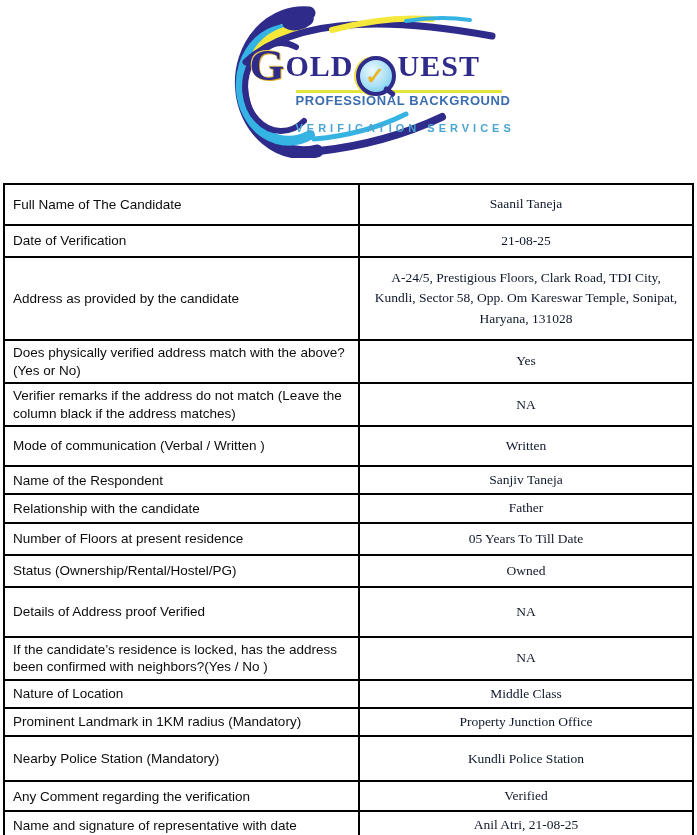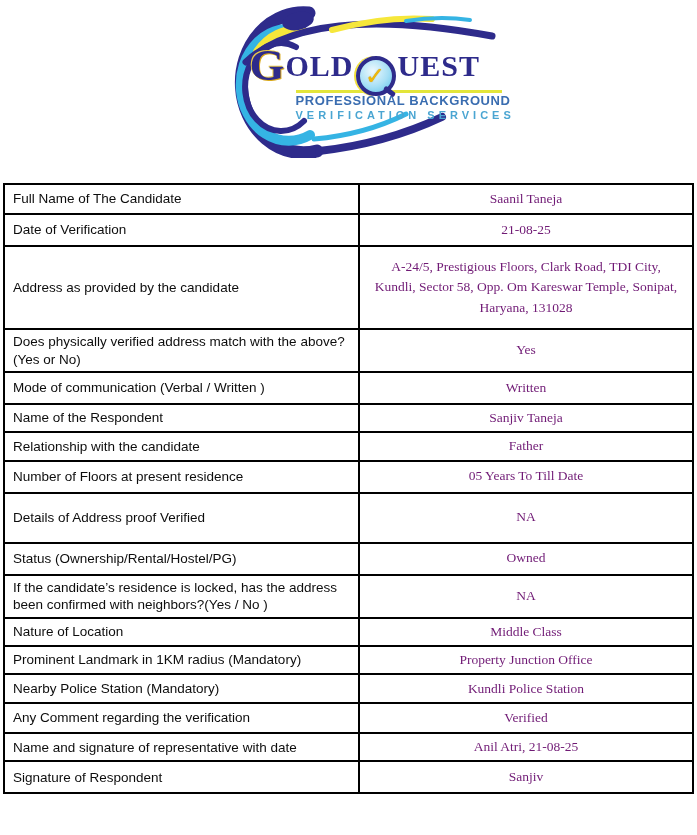--- a/index.html
+++ b/index.html
@@ -105,21 +105,21 @@
   }
   .tag2 {
     margin-left: auto;
     width: 206px;
     text-align: center;
     font-size: 11px;
     font-weight: bold;
     letter-spacing: 4px;
     color: #4aa5d2;
     line-height: 13px;
-    margin-top: 1px;
+    margin-top: 14px;
     white-space: nowrap;
   }
 
   
   table.report {
     border-collapse: collapse;
     margin: 25px 3px 0 3px;
     width: 691px;
     table-layout: fixed;
   }
@@ -134,21 +134,21 @@
     font-family: "Liberation Sans", sans-serif;
     font-size: 13.5px;
     color: #0d0d0d;
     line-height: 1.3;
     text-align: left;
   }
   td.value {
     padding: 3px 10px;
     font-family: "Liberation Serif", serif;
     font-size: 13.5px;
-    color: #701a75;
+    color: #0f172a;
     line-height: 1.5;
     text-align: center;
   }
 </style>
 </head>
 <body>
 
 <div class="page">
 
   <div class="logo">
@@ -182,73 +182,77 @@
           </span><span>UEST</span>
       </div>
       <div class="rule"></div>
       <div class="tag1">PROFESSIONAL BACKGROUND</div>
       <div class="tag2">VERIFICATION  SERVICES</div>
     </div>
   </div>
 
   <table class="report">
     <tbody id="rows">
-        <tr style="height: 30px;">
+        <tr style="height: 41px;">
     <td class="label">Full Name of The Candidate</td>
     <td class="value">Saanil Taneja</td>
   </tr>
         <tr style="height: 32px;">
     <td class="label">Date of Verification</td>
     <td class="value">21-08-25</td>
   </tr>
         <tr style="height: 83px;">
     <td class="label">Address as provided by the candidate</td>
     <td class="value">A-24/5, Prestigious Floors, Clark Road, TDI City, Kundli, Sector 58, Opp. Om Kareswar Temple, Sonipat, Haryana, 131028</td>
   </tr>
         <tr style="height: 35px;">
     <td class="label">Does physically verified address match with the above? (Yes or No)</td>
     <td class="value">Yes</td>
   </tr>
-        <tr style="height: 32px;">
+        <tr style="height: 34px;">
+    <td class="label">Verifier remarks if the address do not match (Leave the column black if the address matches)</td>
+    <td class="value">NA</td>
+  </tr>
+        <tr style="height: 40px;">
     <td class="label">Mode of communication (Verbal / Written )</td>
     <td class="value">Written</td>
   </tr>
         <tr style="height: 17px; padding-left: 16px;">
     <td class="label">Name of the Respondent</td>
     <td class="value">Sanjiv Taneja</td>
   </tr>
         <tr style="height: 22px;">
     <td class="label">Relationship with the candidate</td>
     <td class="value">Father</td>
   </tr>
         <tr style="height: 32px;">
     <td class="label">Number of Floors at present residence</td>
     <td class="value">05 Years To Till Date</td>
   </tr>
+        <tr style="height: 32px;">
+    <td class="label">Status (Ownership/Rental/Hostel/PG)</td>
+    <td class="value">Owned</td>
+  </tr>
         <tr style="height: 50px;">
     <td class="label">Details of Address proof Verified</td>
     <td class="value">NA</td>
   </tr>
-        <tr style="height: 32px;">
-    <td class="label">Status (Ownership/Rental/Hostel/PG)</td>
-    <td class="value">Owned</td>
-  </tr>
         <tr style="height: 38px;">
     <td class="label">If the candidate’s residence is locked, has the address been confirmed with neighbors?(Yes / No )</td>
     <td class="value">NA</td>
   </tr>
         <tr style="height: 22px;">
     <td class="label">Nature of Location</td>
     <td class="value">Middle Class</td>
   </tr>
         <tr style="height: 20px;">
     <td class="label">Prominent Landmark in 1KM radius (Mandatory)</td>
     <td class="value">Property Junction Office</td>
   </tr>
-        <tr style="height: 29px;">
+        <tr style="height: 45px;">
     <td class="label">Nearby Police Station (Mandatory)</td>
     <td class="value">Kundli Police Station</td>
   </tr>
         <tr style="height: 30px; border-radius: 6px;">
     <td class="label">Any Comment regarding the verification</td>
     <td class="value">Verified</td>
   </tr>
         <tr style="height: 24px; border-radius: 13px;">
     <td class="label">Name and signature of representative with date</td>
     <td class="value">Anil Atri, 21-08-25</td>

